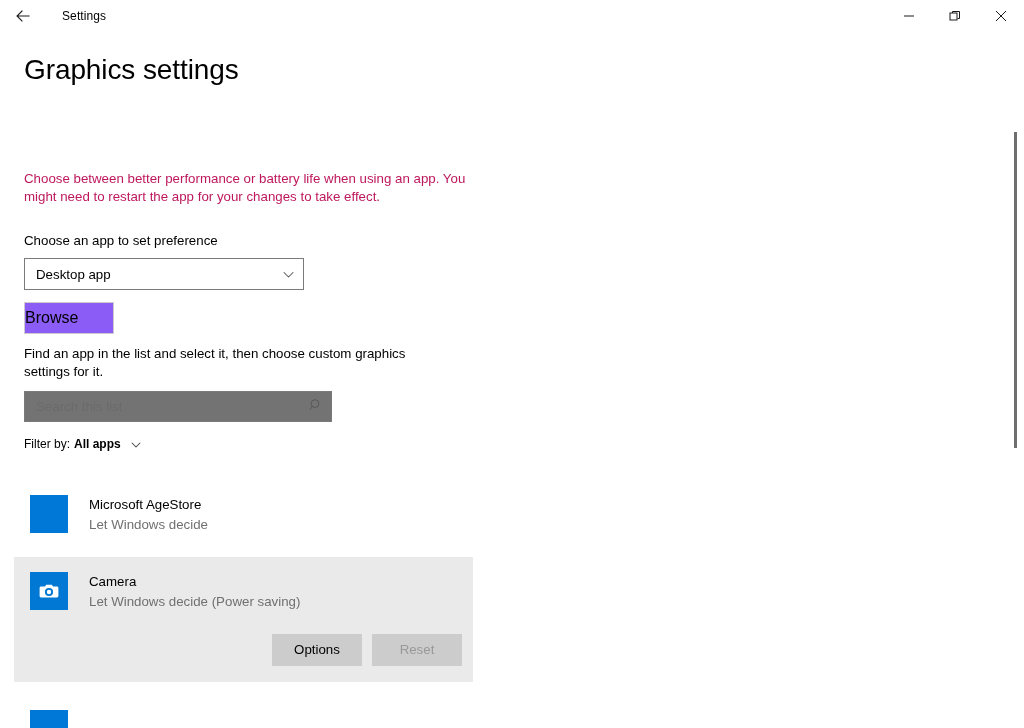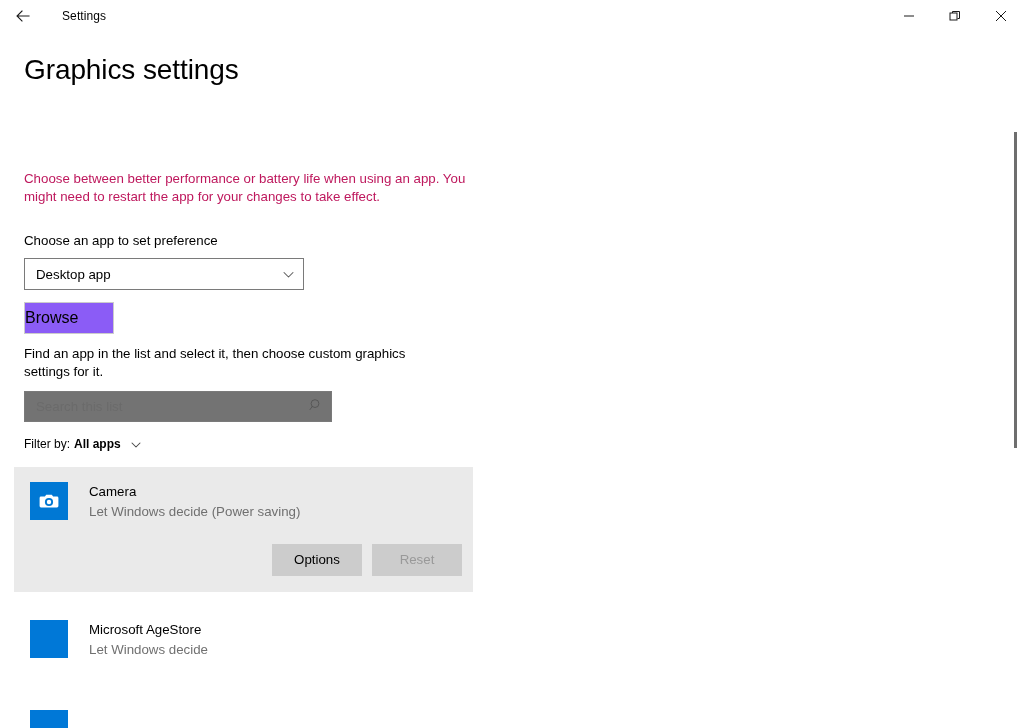--- a/index.html
+++ b/index.html
@@ -378,20 +378,30 @@
     <span class="filter-label">Filter by:</span>
     <span class="filter-value">All apps</span>
     <span class="filter-chevron">
       <svg width="12" height="12" viewBox="0 0 12 12">
         <path d="M2 4 L6 8 L10 4" stroke="#444444" stroke-width="1.05" fill="none" stroke-linecap="round" stroke-linejoin="round"></path>
       </svg>
     </span>
   </div>
 
   <div class="app-list">
+
+    <div class="app-item plain gap">
+      <div class="app-row">
+        <div class="app-tile blank" style="background: rgb(0, 120, 215);"></div>
+        <div class="app-text">
+          <div class="app-name">Microsoft AgeStore</div>
+          <div class="app-status">Let Windows decide</div>
+        </div>
+      </div>
+    </div>
 
     <div class="app-item selected">
       <div class="app-row">
         <div class="app-tile">
           <svg width="22" height="22" viewBox="0 0 22 22">
             <path d="M8.2 4.8 L13.8 4.8 L15.1 6.6 L19 6.6 A1.4 1.4 0 0 1 20.4 8 L20.4 16 A1.4 1.4 0 0 1 19 17.4 L3 17.4 A1.4 1.4 0 0 1 1.6 16 L1.6 8 A1.4 1.4 0 0 1 3 6.6 L6.9 6.6 Z" fill="#ffffff"></path>
             <circle cx="11" cy="12" r="4.1" fill="#0078d4"></circle>
             <circle cx="11" cy="12" r="2.2" fill="#ffffff"></circle>
           </svg>
         </div>
@@ -402,30 +412,20 @@
       </div>
       <div class="app-actions">
         <div class="action-btn enabled">Options</div>
         <div class="action-btn disabled">Reset</div>
       </div>
     </div>
 
     <div class="app-item plain gap">
       <div class="app-row">
         <div class="app-tile blank" style="background: rgb(0, 120, 215);"></div>
-        <div class="app-text">
-          <div class="app-name">Microsoft AgeStore</div>
-          <div class="app-status">Let Windows decide</div>
-        </div>
-      </div>
-    </div>
-
-    <div class="app-item plain gap">
-      <div class="app-row">
-        <div class="app-tile blank" style="background: rgb(0, 120, 215);"></div>
       </div>
     </div>
 
   </div>
 </div>
 
 <div class="scrollbar-track">
   <div class="scrollbar-thumb" style="top: 100px; height: 316px;"></div>
 </div>
 

